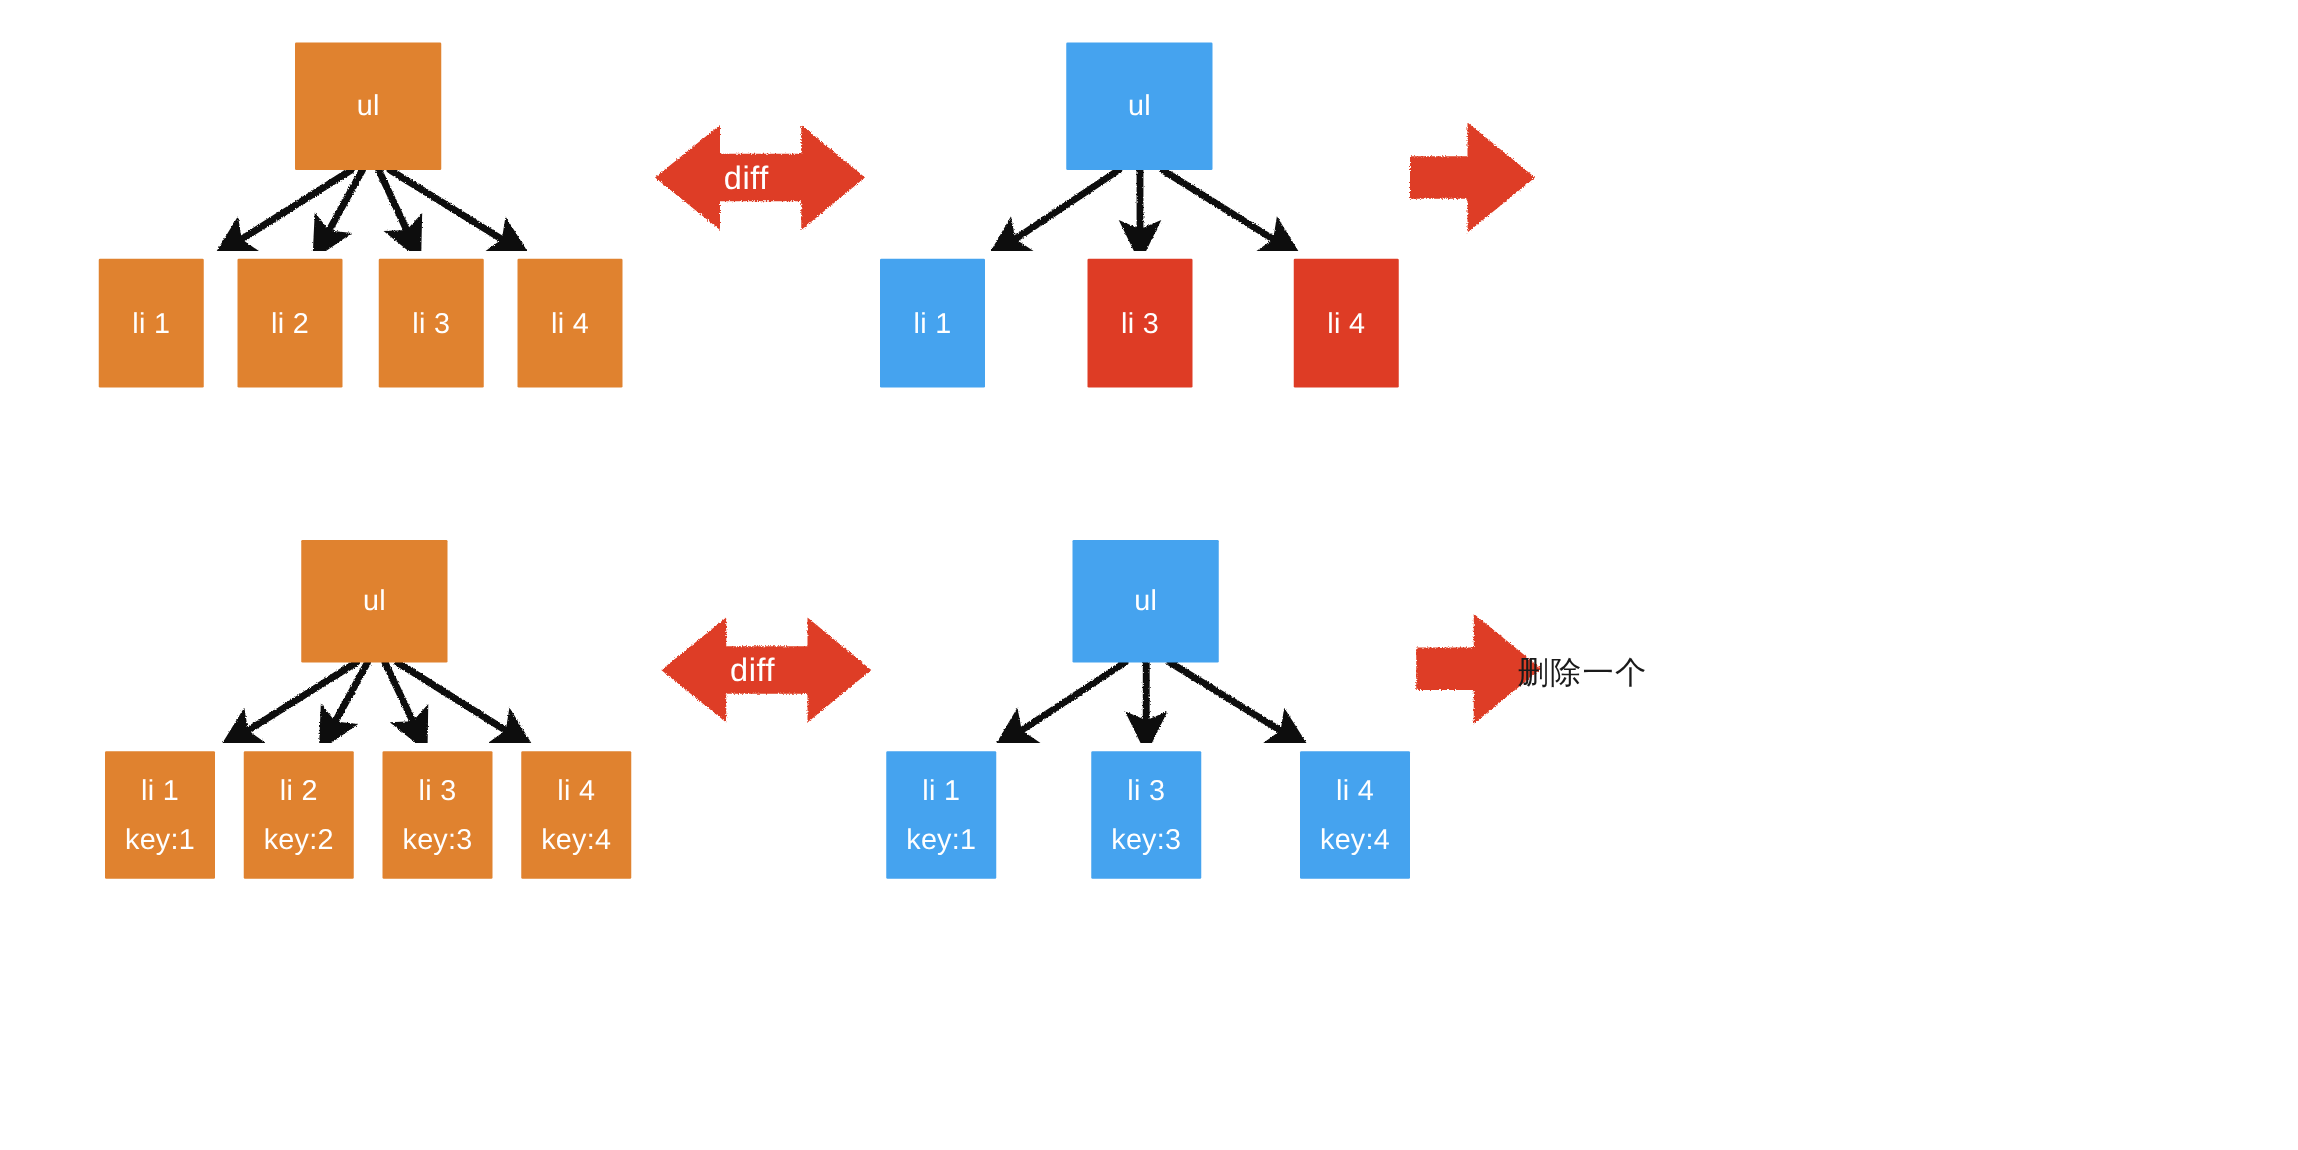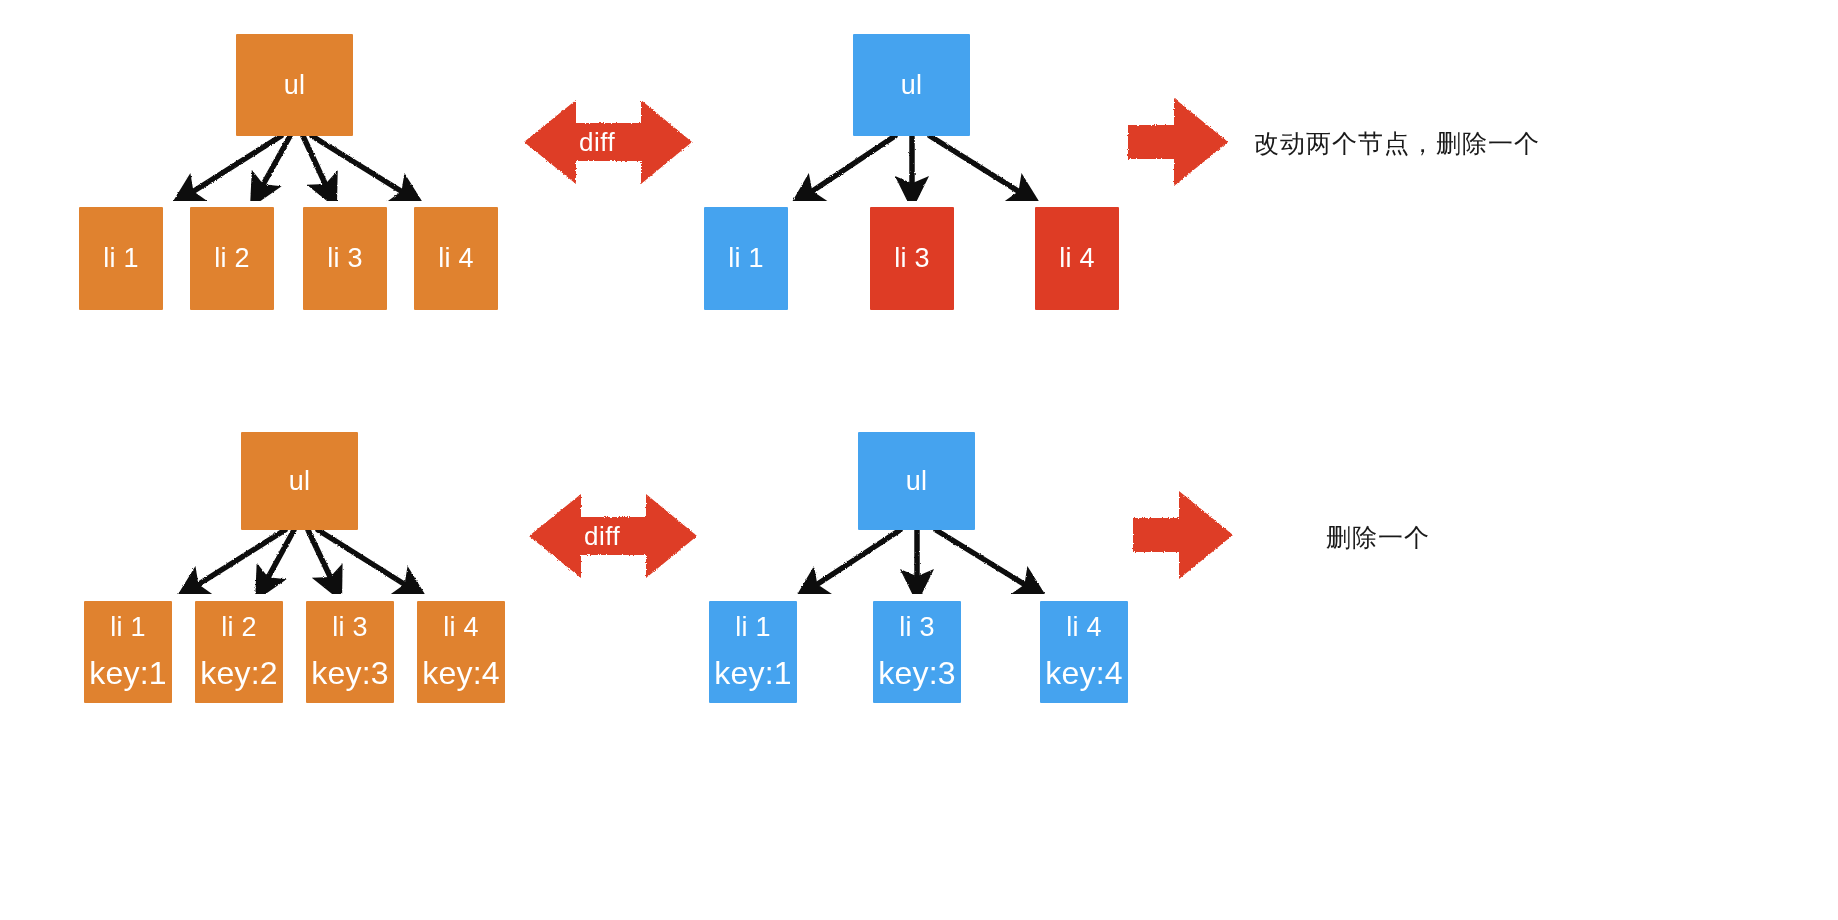--- a/index.html
+++ b/index.html
@@ -39,22 +39,22 @@
     color: #ffffff;
     text-align: center;
     line-height: 1.28;
     letter-spacing: 0.2px;
     font-weight: 400;
     border-radius: 1px;
   }
   .node.orange { background: #e0822f; }
   .node.blue   { background: #45a3ef; }
   .node.red    { background: #de3c25; }
-  .node .t1 { font-size: 27px; }
-  .node .t2 { font-size: 32px; }
+  .node .t1 { font-size: 23px; }
+  .node .t2 { font-size: 23px; }
   .node.two-line { justify-content: center; gap: 9px; }
 
   .caption {
     position: absolute;
     color: #1a1a1a;
     font-size: 25px;
     white-space: nowrap;
     letter-spacing: 1px;
   }
   .difflabel {
@@ -156,21 +156,20 @@
     <div class="node blue" style="left:704px; top:207px; width:84px; height:103px;">
       <span class="t1">li 1</span>
     </div>
     <div class="node red" style="left:870px; top:207px; width:84px; height:103px;">
       <span class="t1">li 3</span>
     </div>
     <div class="node red" style="left:1035px; top:207px; width:84px; height:103px;">
       <span class="t1">li 4</span>
     </div>
 
-    <div class="caption" style="left:1254px; top:127px;">改动两个节点，删除一个</div>
 
     <div class="node orange" style="left:241px; top:432px; width:117px; height:98px;">
       <span class="t1">ul</span>
     </div>
 
     <div class="node orange two-line" style="left:84px; top:601px; width:88px; height:102px;">
       <span class="t1">li 1</span>
       <span class="t2">key:1</span>
     </div>
     <div class="node orange two-line" style="left:195px; top:601px; width:88px; height:102px;">
@@ -198,16 +197,16 @@
     </div>
     <div class="node blue two-line" style="left:873px; top:601px; width:88px; height:102px;">
       <span class="t1">li 3</span>
       <span class="t2">key:3</span>
     </div>
     <div class="node blue two-line" style="left:1040px; top:601px; width:88px; height:102px;">
       <span class="t1">li 4</span>
       <span class="t2">key:4</span>
     </div>
 
-    <div class="caption" style="left:1326px; top:521px;">删除一个</div>
+    <div class="caption" style="left:1214px; top:521px;">删除一个</div>
 
   </div>
 </div>
 
 </body></html>

